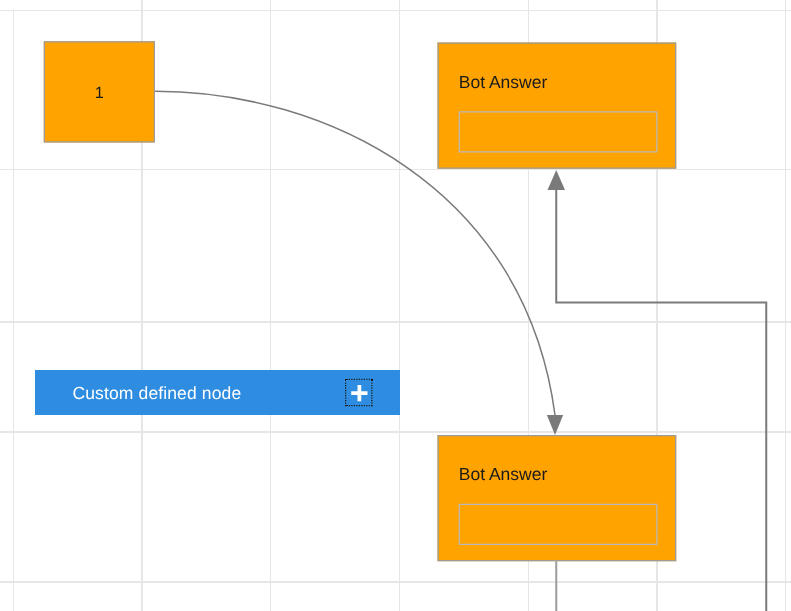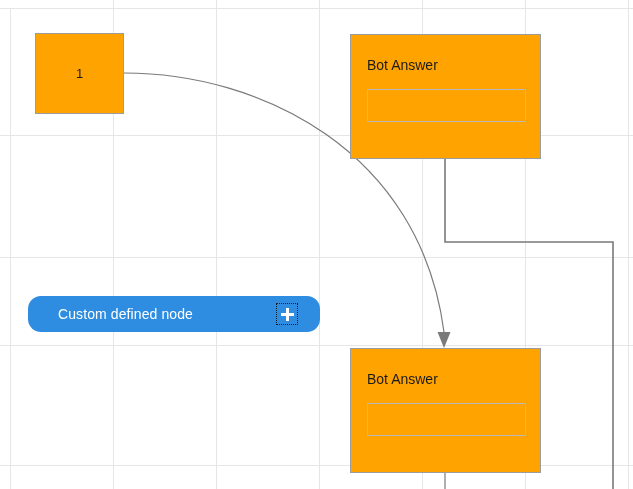--- a/index.html
+++ b/index.html
@@ -50,21 +50,21 @@
     align-items: center;
     justify-content: center;
   }
   .node-simple .node-num {
     color: #1a1a1a;
     font-size: 13px;
     line-height: 1;
   }
   .node-bot {
     width: 191px;
-    height: 125px;
+    height: 101px;
     padding: 0;
   }
   .node-bot-top { left: 350px; top: 34px; }
   .node-bot-bottom { left: 350px; top: 348px; }
   .node-bot .node-title {
     position: absolute;
     left: 16px;
     top: 22px;
     color: #1b1b1b;
     font-size: 14px;
@@ -84,21 +84,20 @@
   
   .custom-node {
     position: absolute;
     left: 28px;
     top: 296px;
     width: 292px;
     height: 36px;
     background: #2E8DE0;
     display: flex;
     align-items: center;
-    border-radius: 13px;
   }
   .custom-node .cn-label {
     color: #ffffff;
     font-size: 14px;
     margin-left: 30px;
     white-space: nowrap;
     letter-spacing: 0.1px;
   }
   .custom-node .cn-add {
     position: absolute;

